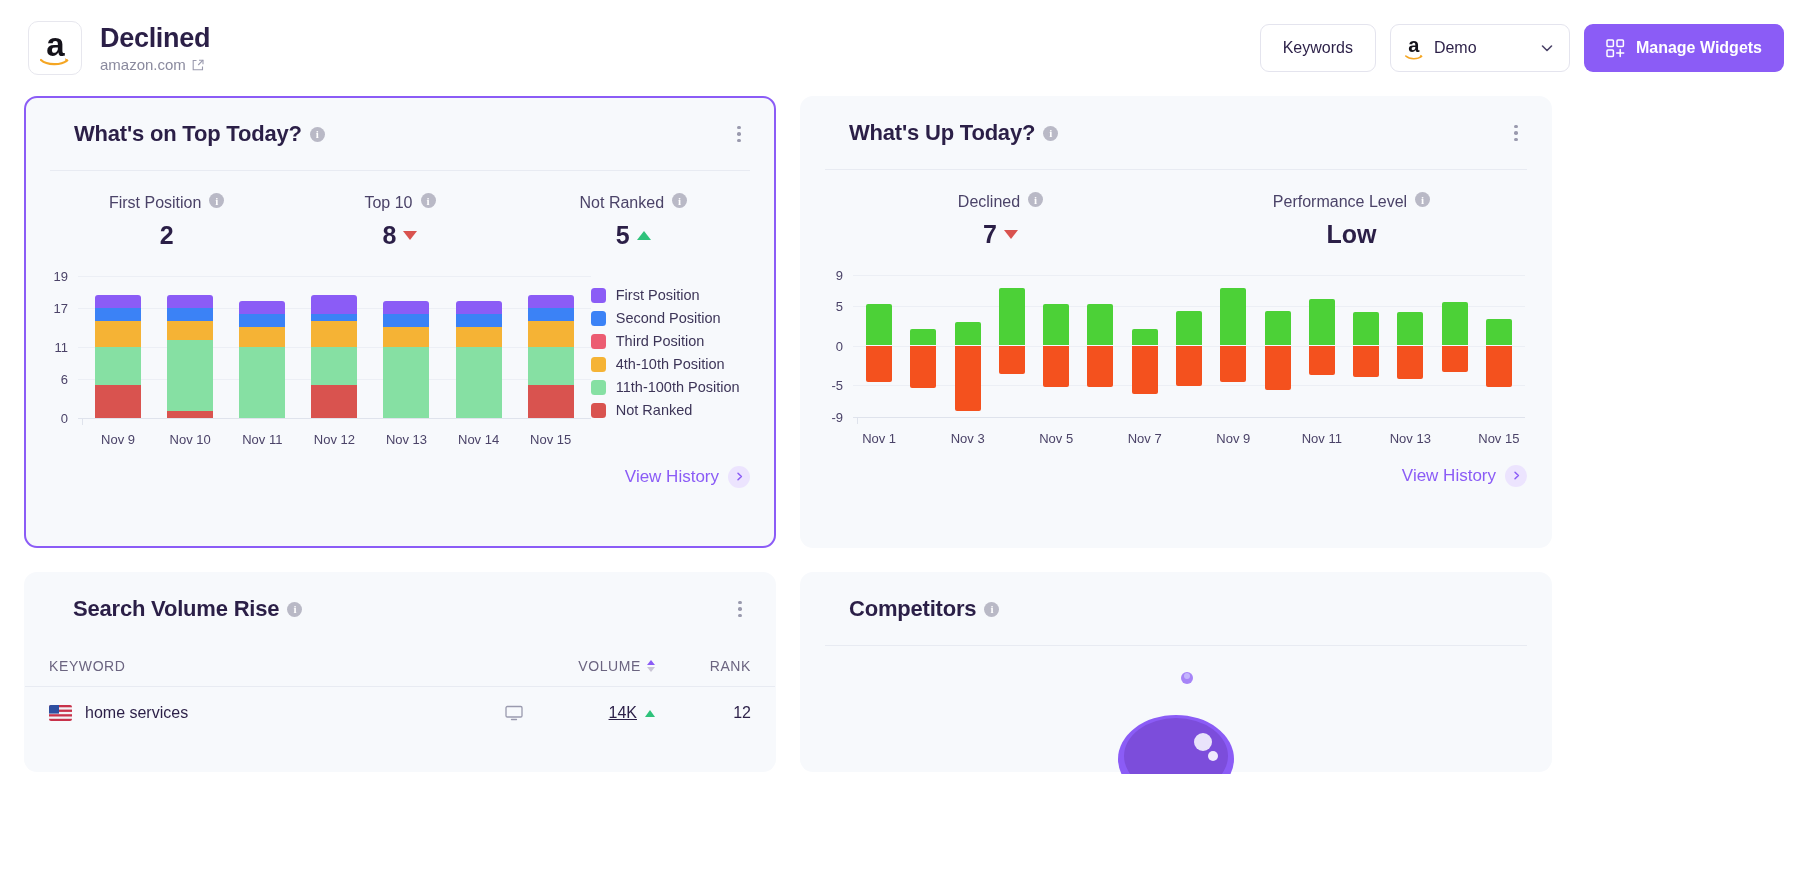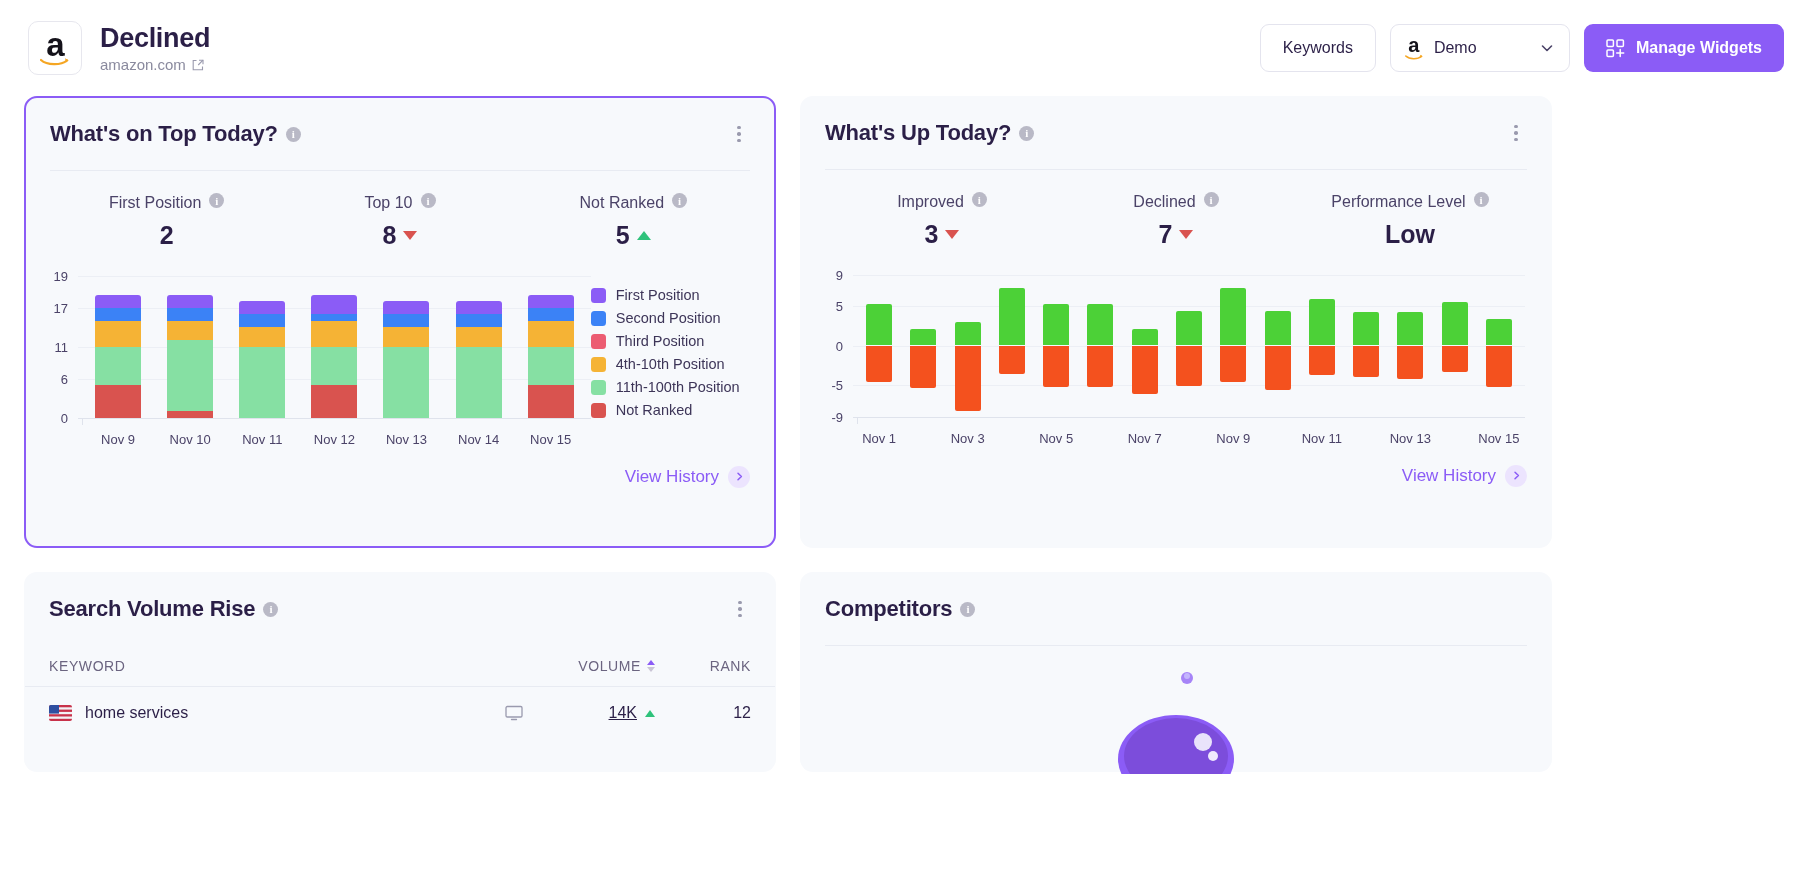--- a/index.html
+++ b/index.html
@@ -82,21 +82,21 @@
     border: 1px solid transparent;
   }
   .card.selected {
     border: 2px solid #8b5cf6; background: #f7f9fc;
   }
   .card-head {
     height: 72px; display: flex; align-items: center;
     padding: 0 24px;
   }
   .card-title {
-    font-size: 22px; font-weight: 700; color: #2b1f47; letter-spacing: -0.2px;
+    font-size: 22px; font-weight: 700; color: #2b1f47; letter-spacing: -0.2px; margin-left: 24px;
   }
   .info-dot {
     width: 15px; height: 15px; border-radius: 50%;
     background: #b9b9c6; color: #fff; font-size: 11px; font-weight: 700;
     display: inline-flex; align-items: center; justify-content: center;
     margin-left: 8px; vertical-align: 3px; font-family: "Liberation Serif", serif;
   }
   .kebab {
     margin-left: auto; width: 22px; height: 22px;
     display: flex; flex-direction: column; align-items: center;
@@ -417,29 +417,20 @@
             <i></i>
             <i></i>
             <i></i>
           </div>
       </div>
       <div class="card-divider"></div>
 
       <div class="kpis">
         <div class="kpi">
           <div class="kpi-label">
-            <span>Improved</span><span class="info-dot">i</span>
-          </div>
-          <div class="kpi-value">
-            <span>3</span>
-            <span class="tri-down"></span>
-          </div>
-        </div>
-        <div class="kpi">
-          <div class="kpi-label">
             <span>Declined</span><span class="info-dot">i</span>
           </div>
           <div class="kpi-value">
             <span>7</span>
             <span class="tri-down"></span>
           </div>
         </div>
         <div class="kpi">
           <div class="kpi-label">
             <span>Performance Level</span><span class="info-dot">i</span>

